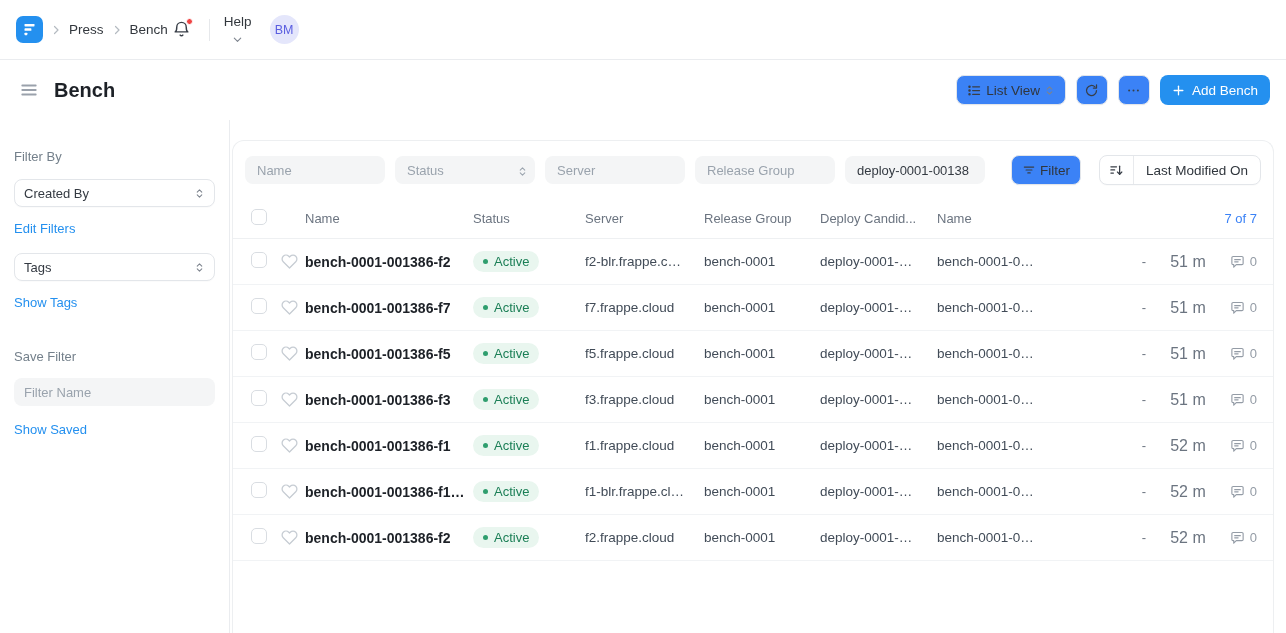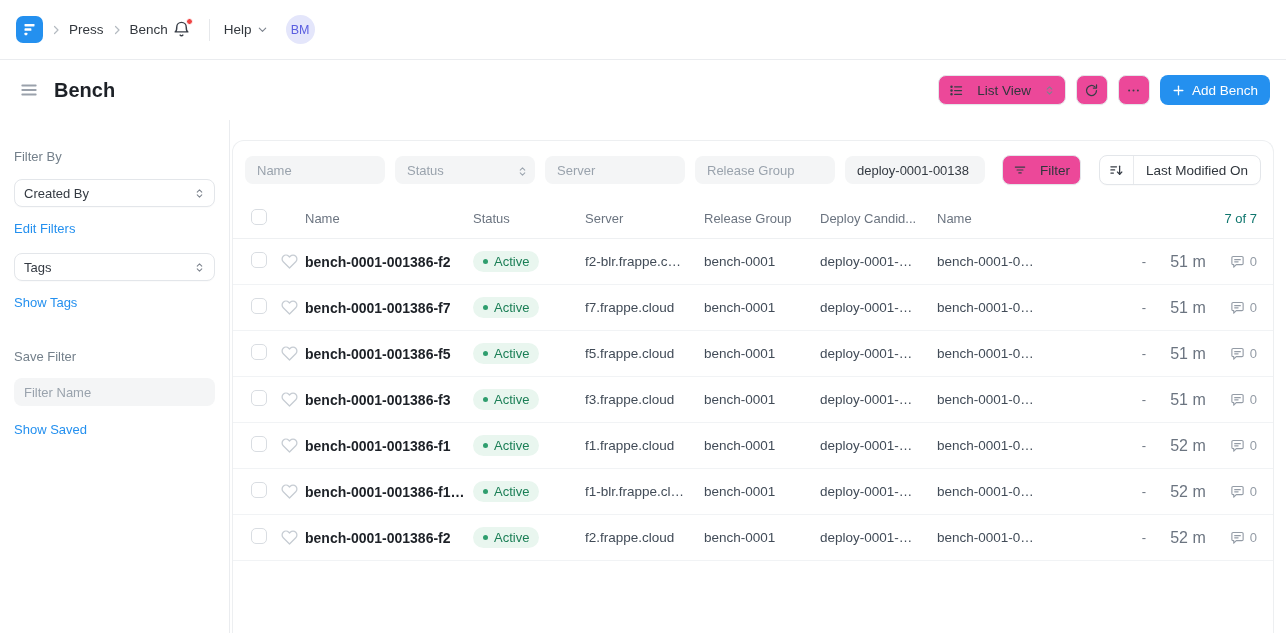--- a/index.html
+++ b/index.html
@@ -18,31 +18,31 @@
     padding:0 10px; gap:8px; }
   .searchbar input { border:none; outline:none; background:transparent; flex:1;
     font-size:13.5px; color:#32373d; font-family:inherit; }
   .searchbar input::placeholder { color:#7c838d; }
   .iconbtn { background:none; border:none; cursor:pointer; display:flex;
     align-items:center; padding:4px; position:relative; }
   .bell-dot { position:absolute; top:2px; right:2px; width:7px; height:7px;
     border-radius:50%; background:#ef4444; border:1.5px solid #fff; }
   .nav-divider { width:1px; height:22px; background:#e6e8eb; margin:0 14px; }
   .help { display:flex; align-items:center; gap:5px; font-size:13.5px; color:#32373d;
-    background:none; border:none; cursor:pointer; margin-right:18px; font-family:inherit; }
+    background:none; border:none; cursor:pointer; margin-right:18px; font-family:inherit;flex-direction:column; }
   .avatar { width:29px; height:29px; border-radius:50%; background:#e4e6fb;
     color:#595de0; font-size:12.5px; font-weight:500; display:flex; align-items:center;
     justify-content:center; cursor:pointer; }
 
   
   .pagehead { height:60px; display:flex; align-items:center; padding:0 16px; }
   .hamburger { background:none; border:none; cursor:pointer; display:flex; margin-right:12px; padding:4px; }
   .title { font-size:20px; font-weight:700; color:#1d2127; }
   .head-actions { margin-left:auto; display:flex; align-items:center; gap:10px; }
-  .btn { height:30px; display:inline-flex; align-items:center; gap:13px; background:#ec4899;
+  .btn { height:30px; display:inline-flex; align-items:center; gap:4px; background:#3b82f6;
     border:1px solid #e3e6ea; border-radius:8px; padding:0 10px; font-size:13.5px;
     color:#30363d; cursor:pointer; font-family:inherit; box-shadow:0 1px 1px rgba(0,0,0,.02); }
   .btn.square { width:32px; justify-content:center; padding:0; }
   .btn-primary { height:30px; display:inline-flex; align-items:center; gap:7px;
     background:#2490ef; border:none; border-radius:8px; padding:0 12px;
     font-size:13.5px; color:#fff; cursor:pointer; font-family:inherit; }
 
   
   .content { display:flex; height:513px; }
   .sidebar { width:230px; flex:none; border-right:1px solid #eaecef; padding:29px 14px 0; }
@@ -89,21 +89,21 @@
     background:#fff; cursor:pointer; }
   .heart { display:flex; cursor:pointer; }
   .cell-name { font-size:14px; font-weight:700; color:#1d2127; }
   .badge { display:inline-flex; align-items:center; gap:6px; height:21px; padding:0 10px;
     border-radius:999px; background:#e9f6ef; font-size:13px; color:#1b7f56; }
   .badge .dot { width:5px; height:5px; border-radius:50%; background:#2f9e6e; }
   .right-group { display:flex; align-items:center; justify-content:flex-end; gap:24px; }
   .dim { color:#6b7480; font-size:13px; }
   .time { color:#6b7480; font-size:16px; }
   .comments { display:flex; align-items:center; gap:5px; color:#949ca6; font-size:13px; }
-  .count-label { text-align:right; color:#0f766e; }
+  .count-label { text-align:right; color:#3b82f6; }
 </style>
 </head>
 <body>
 
 <div class="topnav">
   <div class="logo">
     <svg width="15" height="15" viewBox="0 0 24 24">
       <rect x="4" y="3" width="16" height="4" rx="1" fill="#fff"></rect>
       <rect x="4" y="10" width="11" height="4" rx="1" fill="#fff"></rect>
       <rect x="4" y="17" width="4.5" height="4" rx="1" fill="#fff"></rect>

